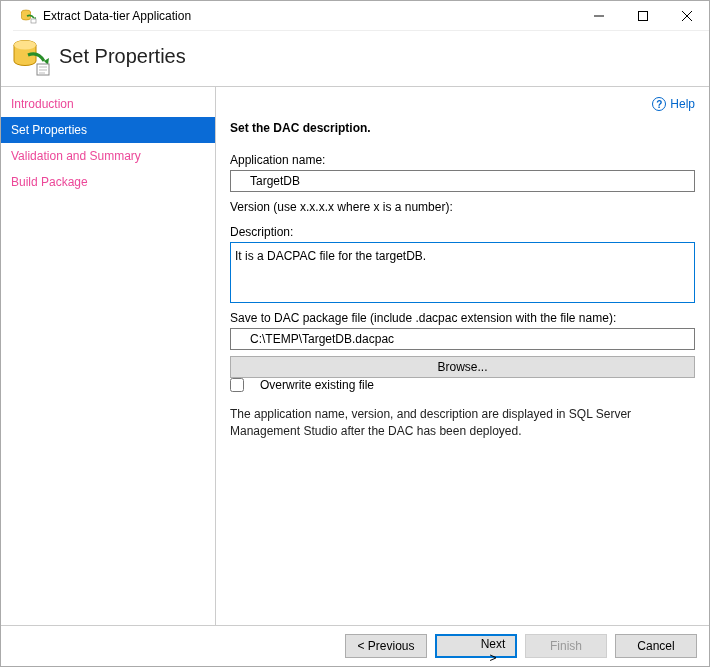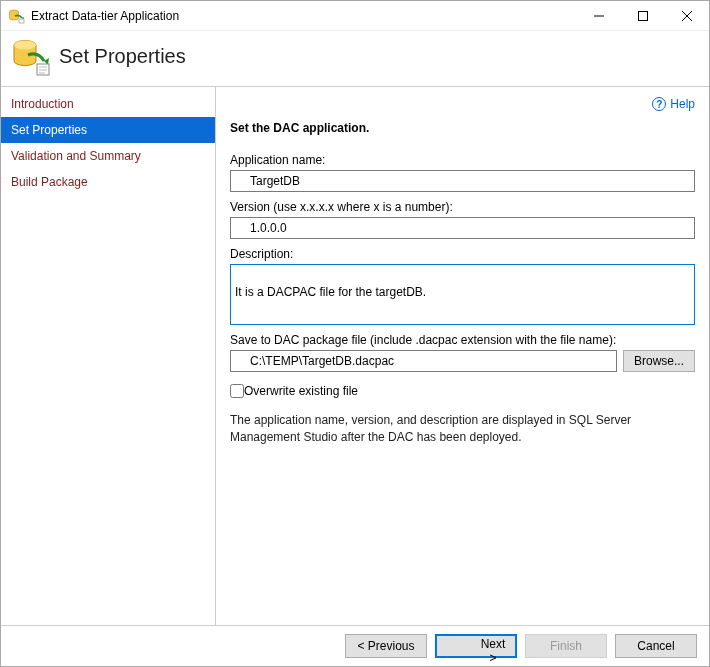--- a/index.html
+++ b/index.html
@@ -15,20 +15,21 @@
     display: flex;
     flex-direction: column;
   }
   
   .titlebar {
     height: 30px;
     display: flex;
     align-items: center;
     padding-left: 8px;
     border-bottom: 1px solid #eee;
+    margin-left: 12px;
   }
   .titlebar .app-icon {
     width: 16px; height: 16px;
     margin-right: 6px;
     display: flex; align-items:center; justify-content:center;
   }
   .titlebar .title { flex: 1; font-size: 12px; }
   .titlebar .win-controls { display: flex; }
   .titlebar .win-btn {
     width: 44px; height: 30px;
@@ -53,21 +54,21 @@
     min-height: 0;
   }
   
   .sidebar {
     width: 215px;
     border-right: 1px solid #ccc;
     padding-top: 4px;
   }
   .sidebar .nav-item {
     padding: 6px 10px;
-    color: #7f1d1d;
+    color: #ec4899;
     cursor: pointer;
     font-size: 12px;
     white-space: nowrap;
   }
   .sidebar .nav-item.selected {
     background: #0a6bd6;
     color: #fff;
   }
   
   .main {
@@ -98,39 +99,39 @@
     width: 100%;
     font: inherit;
     padding: 3px 19px;
     border: 1px solid #7a7a7a;
     background: #fff;
     height: 22px;
   }
   .text-area {
     width: 100%;
     font: inherit;
-    padding: 20px 4px;
+    padding: 6px 4px;
     border: 1px solid #0078d7;
     background: #fff;
     height: 61px;
     resize: none;
   }
-  .file-row { display: flex; gap: 6px; align-items: stretch; }
+  .file-row { display: flex; gap: 6px; align-items: stretch; flex-direction: column; }
   .file-row .text-input { flex: 1; }
   .browse-btn {
     font: inherit;
     padding: 0 10px;
     height: 22px;
     background: #e1e1e1;
     border: 1px solid #adadad;
     cursor: pointer;
   }
   .checkbox-row {
-    display: flex; align-items: center; gap: 0;
-    margin: 12px 0 10px 0;
+    display: flex; align-items: center; gap: 16px;
+    margin: 0 0 10px 0;
   }
   .checkbox-row input { width: 14px; height: 14px; margin:0; }
   .info-text { line-height: 1.4; margin-top: 4px; color:#222; }
   
   .footer {
     border-top: 1px solid #ccc;
     padding: 8px 12px;
     display: flex;
     justify-content: flex-end;
     gap: 8px;
@@ -212,27 +213,26 @@
     <div class="nav-item">Validation and Summary</div>
     <div class="nav-item">Build Package</div>
   </div>
 
   <div class="main">
     <div class="help-row">
       <span class="help-icon">?</span>
       <span class="help-link">Help</span>
     </div>
 
-    <div class="section-head">Set the DAC application.</div>
+    <div class="section-head">Set the DAC description.</div>
 
     <div class="field-label">Application name:</div>
     <input class="text-input" type="text" value="TargetDB" style="">
 
     <div class="field-label">Version (use x.x.x.x where x is a number):</div>
-    <input class="text-input" type="text" value="1.0.0.0" style="">
 
     <div class="field-label">Description:</div>
     <textarea class="text-area" style="">It is a DACPAC file for the targetDB.</textarea>
 
     <div class="field-label">Save to DAC package file (include .dacpac extension with the file name):</div>
     <div class="file-row">
       <input class="text-input" type="text" value="C:\TEMP\TargetDB.dacpac" style="">
       <button class="browse-btn">Browse...</button>
     </div>
 

